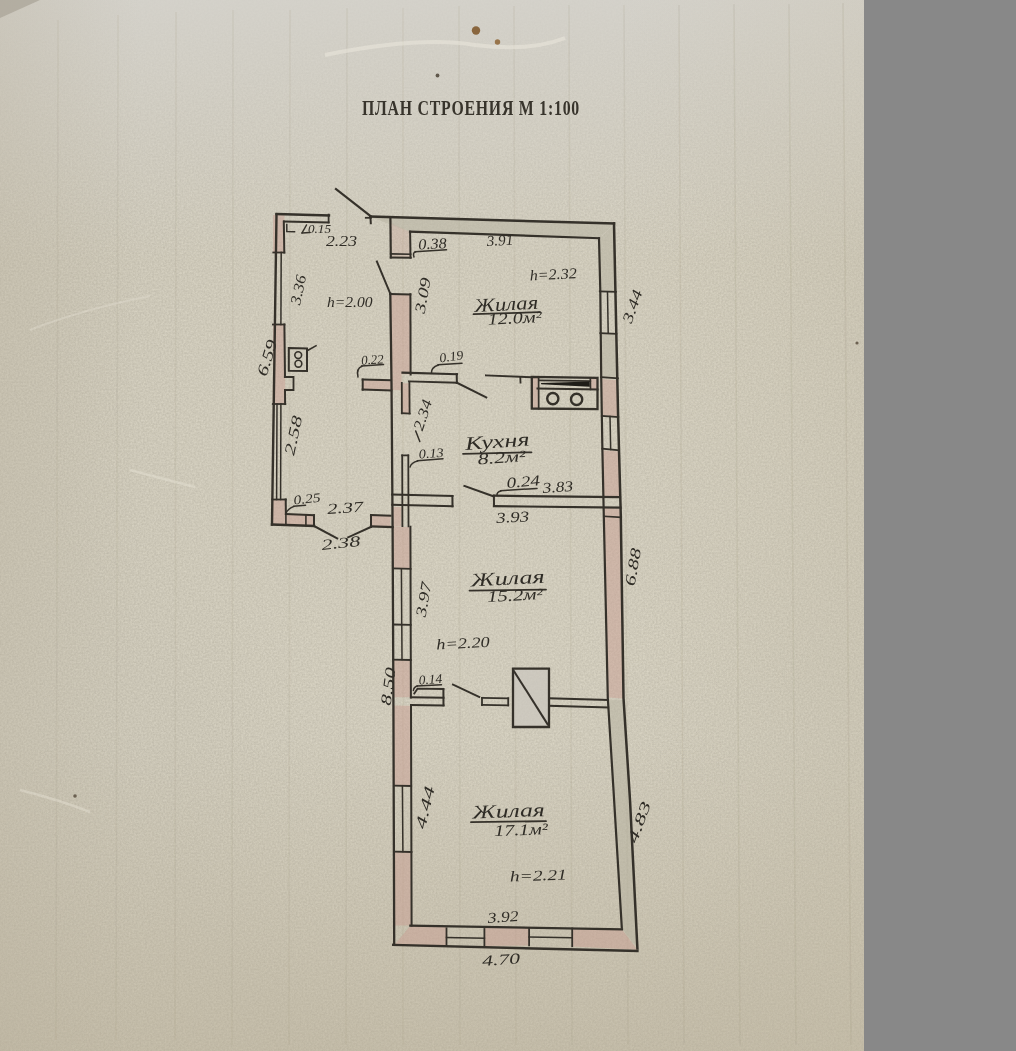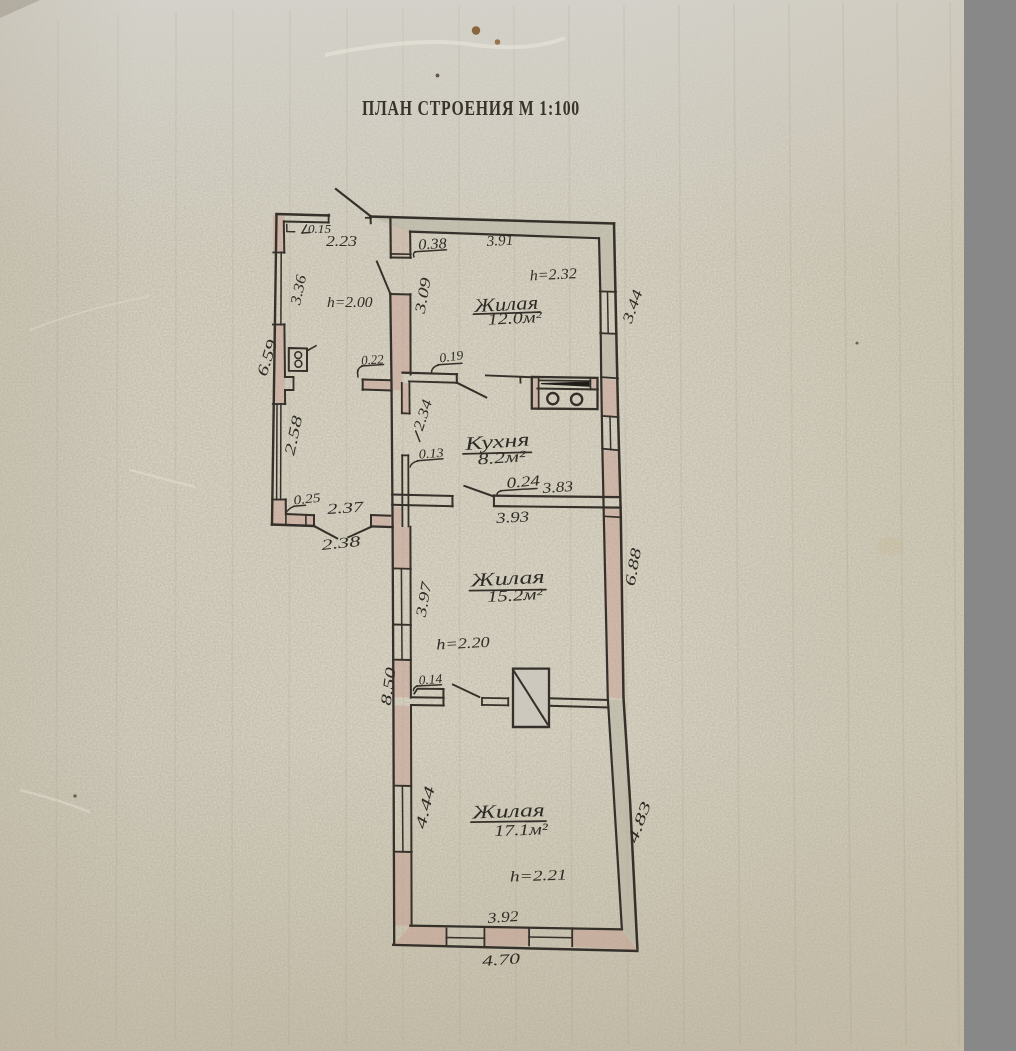--- a/index.html
+++ b/index.html
@@ -1,16 +1,16 @@
 <!DOCTYPE html>
 <html><head>
 <meta charset="utf-8">
 <style>
   html,body{margin:0;padding:0;background:#888;}
-  #stage{position:relative;width:964px;height:1051px;overflow:hidden;background:#8b5cf6;}
+  #stage{position:relative;width:864px;height:1051px;overflow:hidden;background:#8b5cf6;}
   svg{display:block;}
   text{font-family:"Liberation Serif", serif;}
 </style>
 </head>
 <body>
 <div id="stage">
 <svg width="1016" height="1051" viewBox="0 0 1016 1051">
 <defs>
   <linearGradient id="topLight" x1="0" y1="0" x2="0" y2="1">
     <stop offset="0" stop-color="#d5d3cd" stop-opacity="0.85"></stop>

